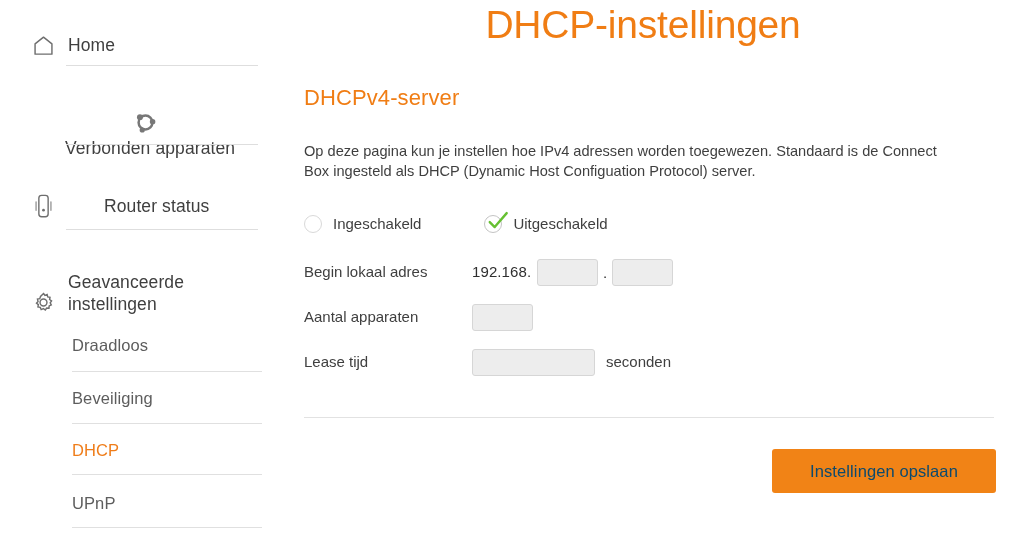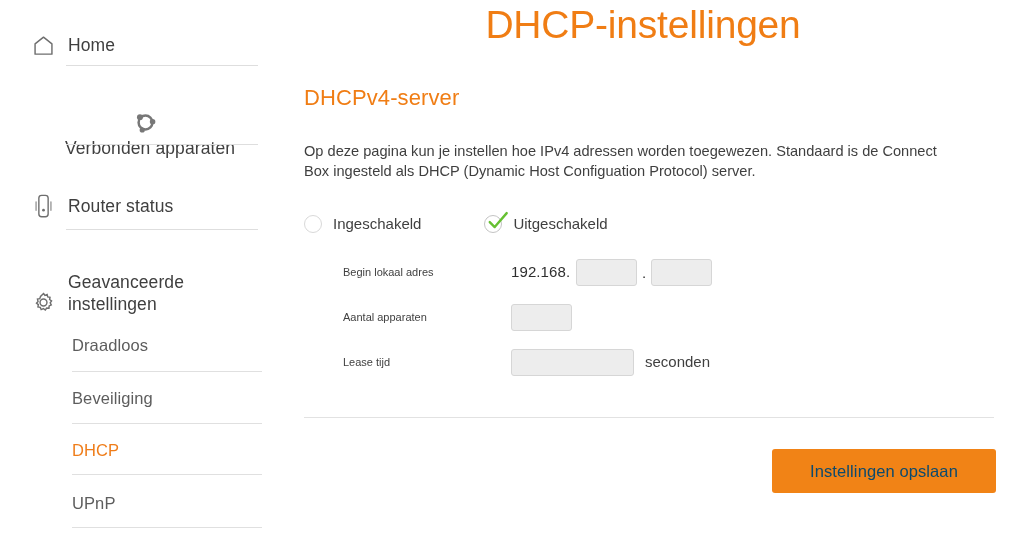--- a/index.html
+++ b/index.html
@@ -180,24 +180,23 @@
   .form-row {
     position: absolute;
     left: 42px;
     display: flex;
     align-items: center;
     height: 28px;
   }
   .form-label {
     width: 168px;
     flex: 0 0 168px;
-    font-size: 11px;
-    line-height: 20px;
-    color: #3f3f3f;
-    margin-left: 39px;
+    font-size: 15px;
+    line-height: 20px;
+    color: #3f3f3f;
   }
   .prefix-text {
     font-size: 15px;
     line-height: 20px;
     color: #2f2f2f;
     margin-right: 6px;
     letter-spacing: 0.1px;
   }
   .txt-input {
     background: #ededed;
@@ -278,21 +277,21 @@
           <path d="M12 3.5a8.5 8.5 0 1 0 0 17 8.5 8.5 0 0 0 0-17zm0 2.6a5.9 5.9 0 1 1 0 11.8 5.9 5.9 0 0 1 0-11.8z" fill="#777"></path>
           <circle cx="6.2" cy="6.4" r="3.1" fill="#777"></circle>
           <circle cx="19.4" cy="11.2" r="2.9" fill="#777"></circle>
           <circle cx="8.6" cy="19.8" r="2.7" fill="#777"></circle>
         </svg>
       </span>
       <span class="nav-label">Verbonden apparaten</span>
     </div>
     <div class="nav-rule" style="top:144px;"></div>
 
-    <div class="nav-main" style="top:189px;">
+    <div class="nav-main" style="top:189px;gap:36px;">
       <span class="nav-icon">
         <svg width="23" height="26" viewBox="0 0 24 28">
           <rect x="7" y="2.5" width="10" height="23" rx="3" fill="none" stroke="#6e6e6e" stroke-width="1.5"></rect>
           <circle cx="12" cy="18.5" r="1.5" fill="#6e6e6e"></circle>
           <path d="M4 9.5v9M20 9.5v9" stroke="#9a9a9a" stroke-width="1.5" stroke-linecap="round"></path>
         </svg>
       </span>
       <span class="nav-label">Router status</span>
     </div>
     <div class="nav-rule" style="top:229px;"></div>

